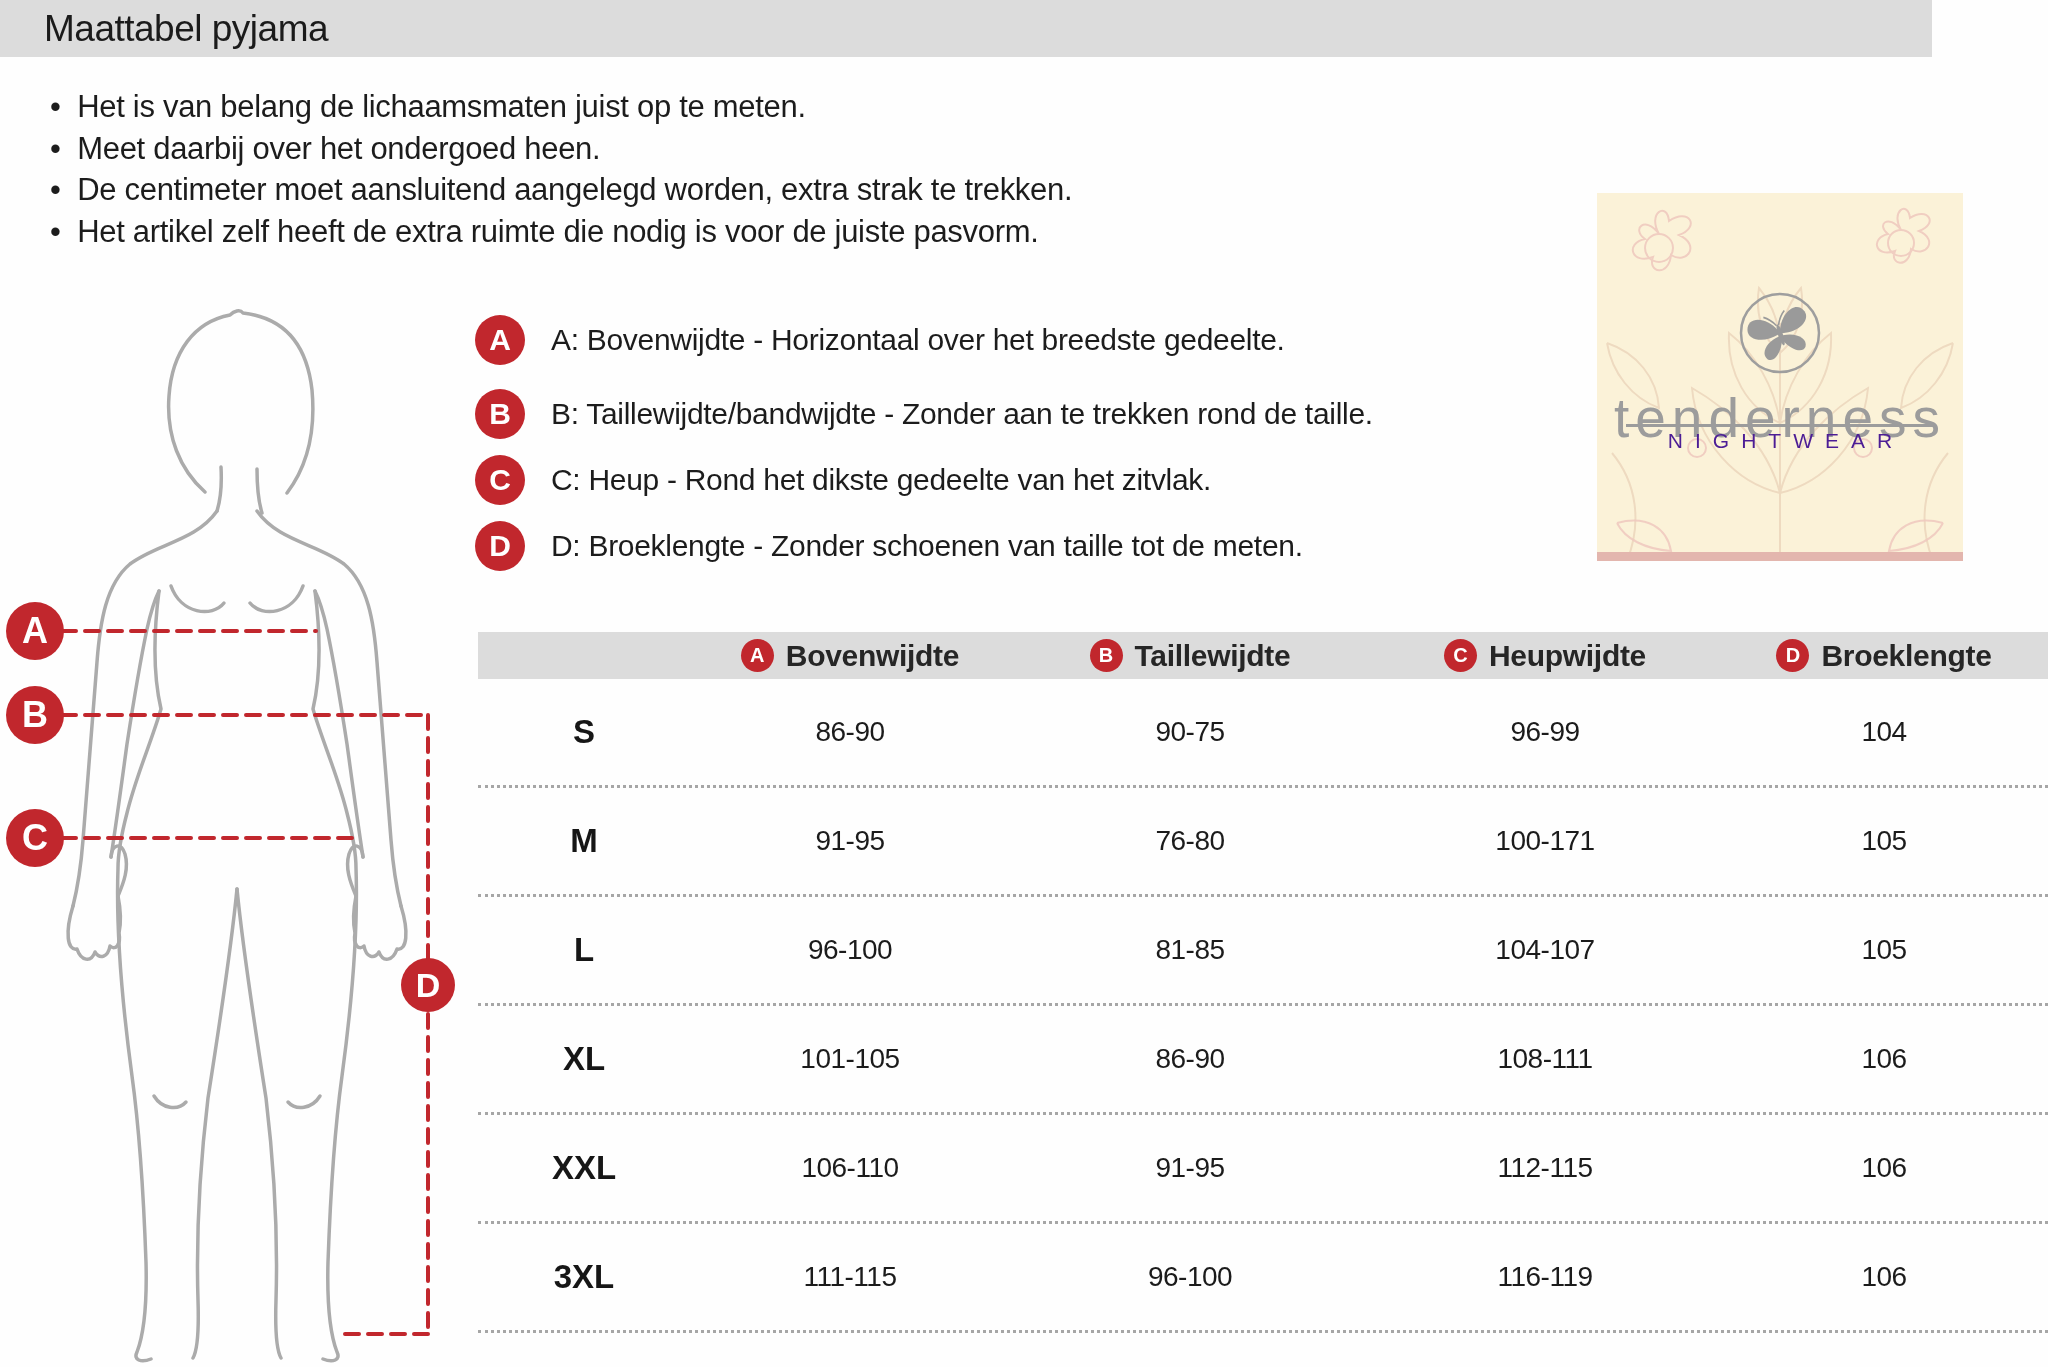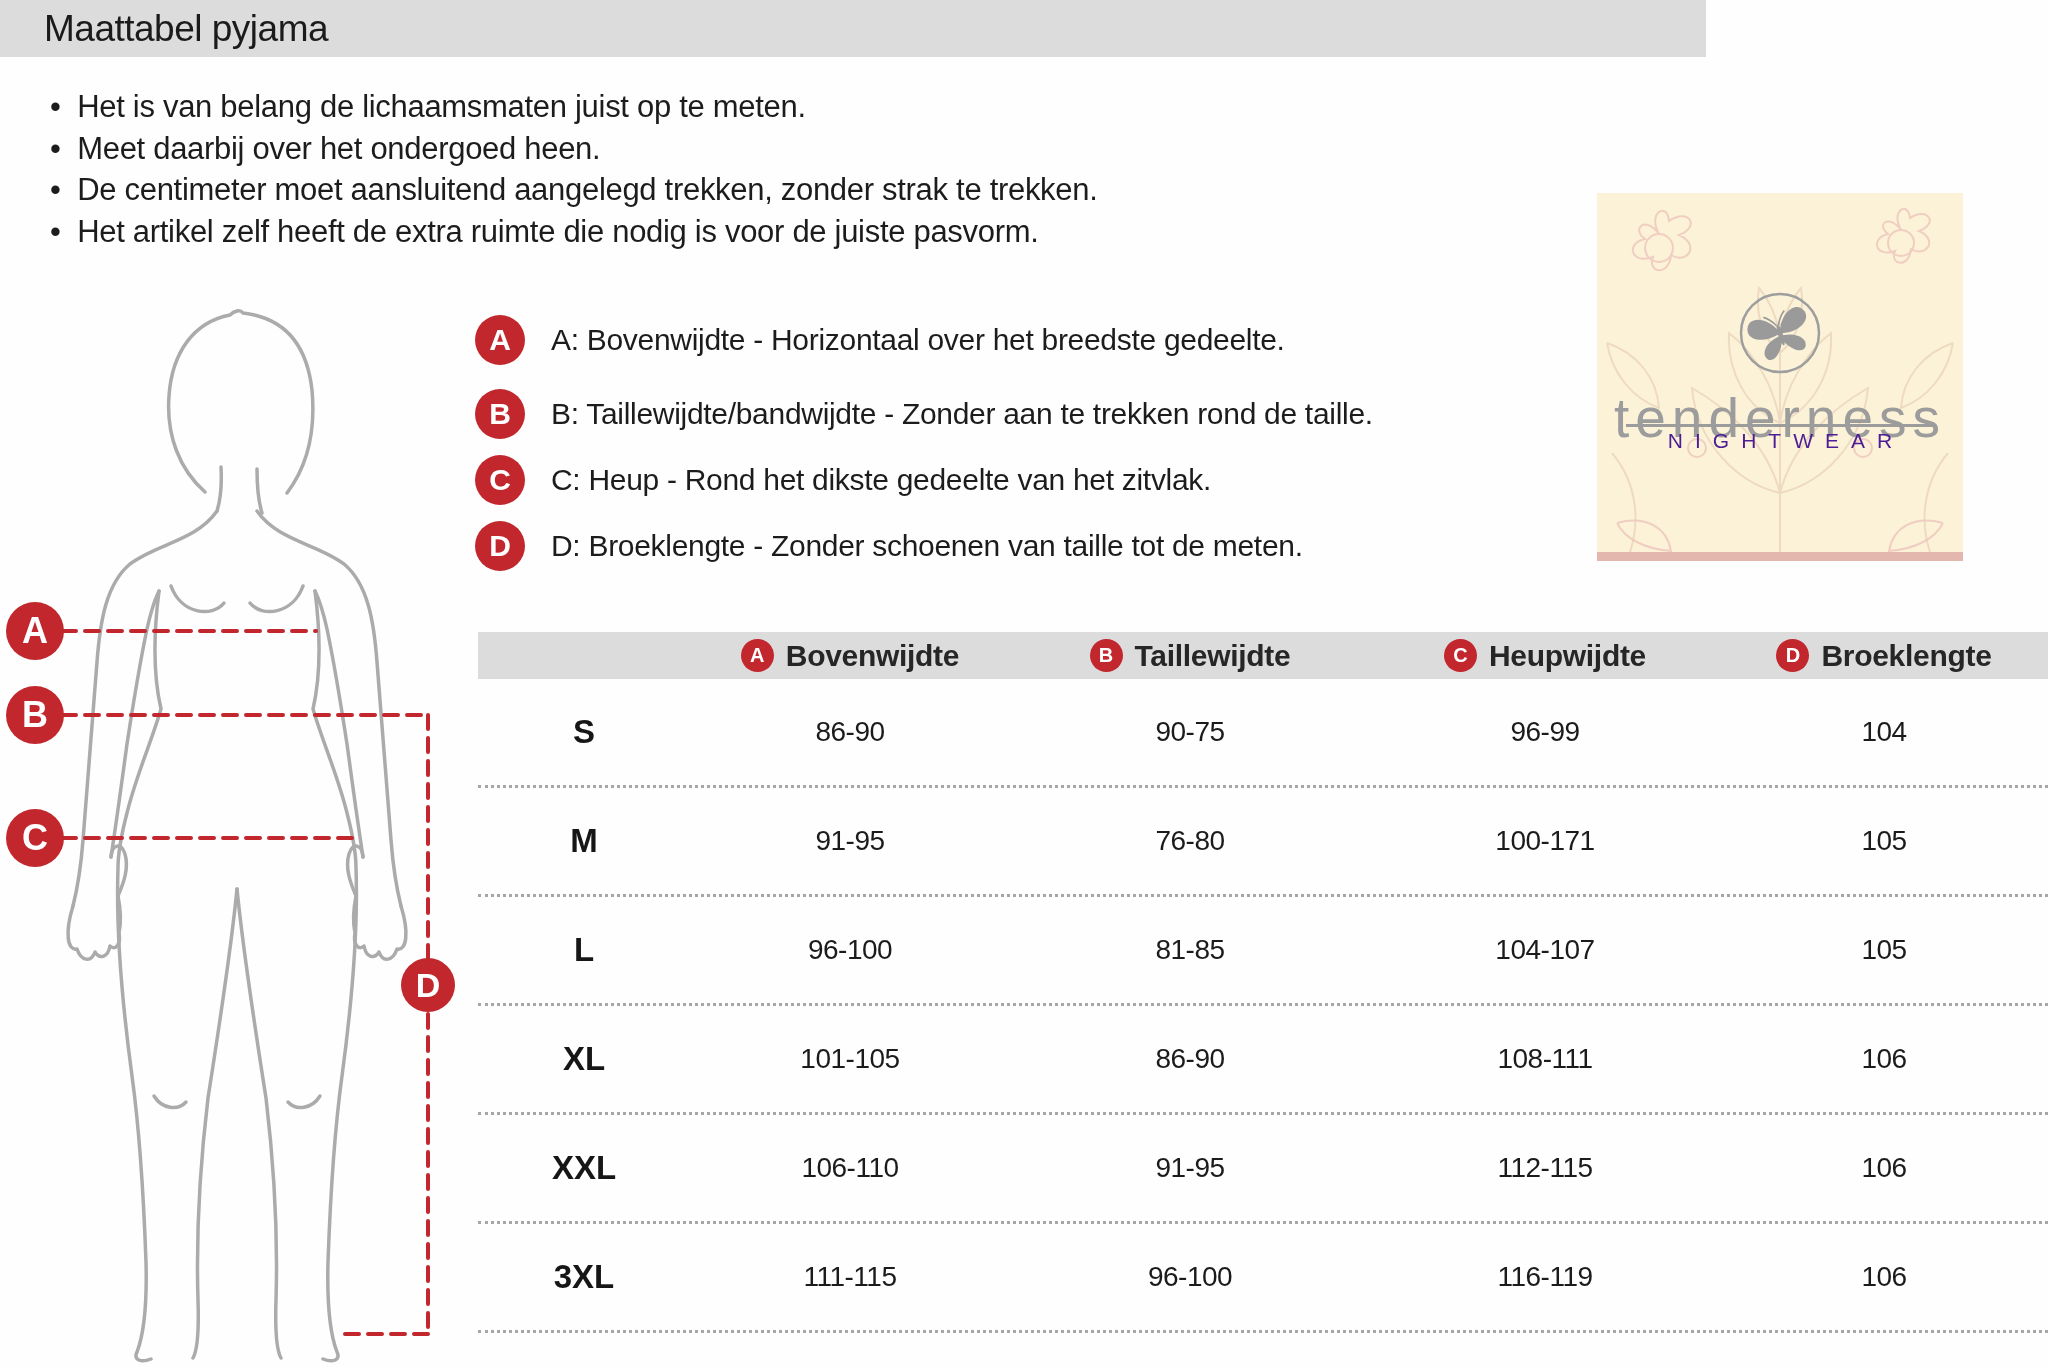--- a/index.html
+++ b/index.html
@@ -10,21 +10,21 @@
     --logo-gray:#9C9C9C;
     --logo-strip-pink:#E3B6AE;
     --text-dark:#1B1B1B;
   }
   *{box-sizing:border-box;margin:0;padding:0;}
   html,body{background:#fff;}
   body{font-family:"Liberation Sans", sans-serif;}
   .page{position:relative;width:2048px;height:1367px;background:#FEFEFE;overflow:hidden;}
 
   
-  .title-bar{position:absolute;left:0;top:0;width:1706px;height:57px;background:var(--bar-gray);}
+  .title-bar{position:absolute;left:0;top:0;width:1932px;height:57px;background:var(--bar-gray);}
   .title-bar h1{position:absolute;left:44px;top:0;line-height:57px;font-size:37px;font-weight:500;
     color:var(--text-dark);letter-spacing:-0.5px;}
 
   
   .instructions{position:absolute;left:50px;top:86px;list-style:none;}
   .instructions li{font-size:31px;line-height:41.5px;color:#1C1C1C;letter-spacing:-0.3px;}
   .instructions li::before{content:"\2022\00a0\00a0";color:#1C1C1C;}
 
   
   .figure-svg{position:absolute;left:0;top:0;width:480px;height:1367px;}
@@ -69,21 +69,21 @@
 
 <div class="page">
 
   <div class="title-bar">
     <h1>Maattabel pyjama</h1>
   </div>
 
   <ul class="instructions">
     <li>Het is van belang de lichaamsmaten juist op te meten.</li>
     <li>Meet daarbij over het ondergoed heen.</li>
-    <li>De centimeter moet aansluitend aangelegd trekken, zonder strak te trekken.</li>
+    <li>De centimeter moet aansluitend aangelegd worden, extra strak te trekken.</li>
     <li>Het artikel zelf heeft de extra ruimte die nodig is voor de juiste pasvorm.</li>
   </ul>
 
   <svg class="figure-svg" viewBox="0 0 480 1367" xmlns="http://www.w3.org/2000/svg" aria-hidden="true">
 
     <path class="body-line" d="M205 492 C180 470 166 436 169 396 C172 352 194 322 230 315 C234 311 240 309 243 313 C286 318 307 346 312 390 C316 434 306 468 287 493"></path>
 
     <path class="body-line" d="M221 467 C222 485 221 498 217 511"></path>
     <path class="body-line" d="M257 469 C257 487 258 500 262 513"></path>
 

